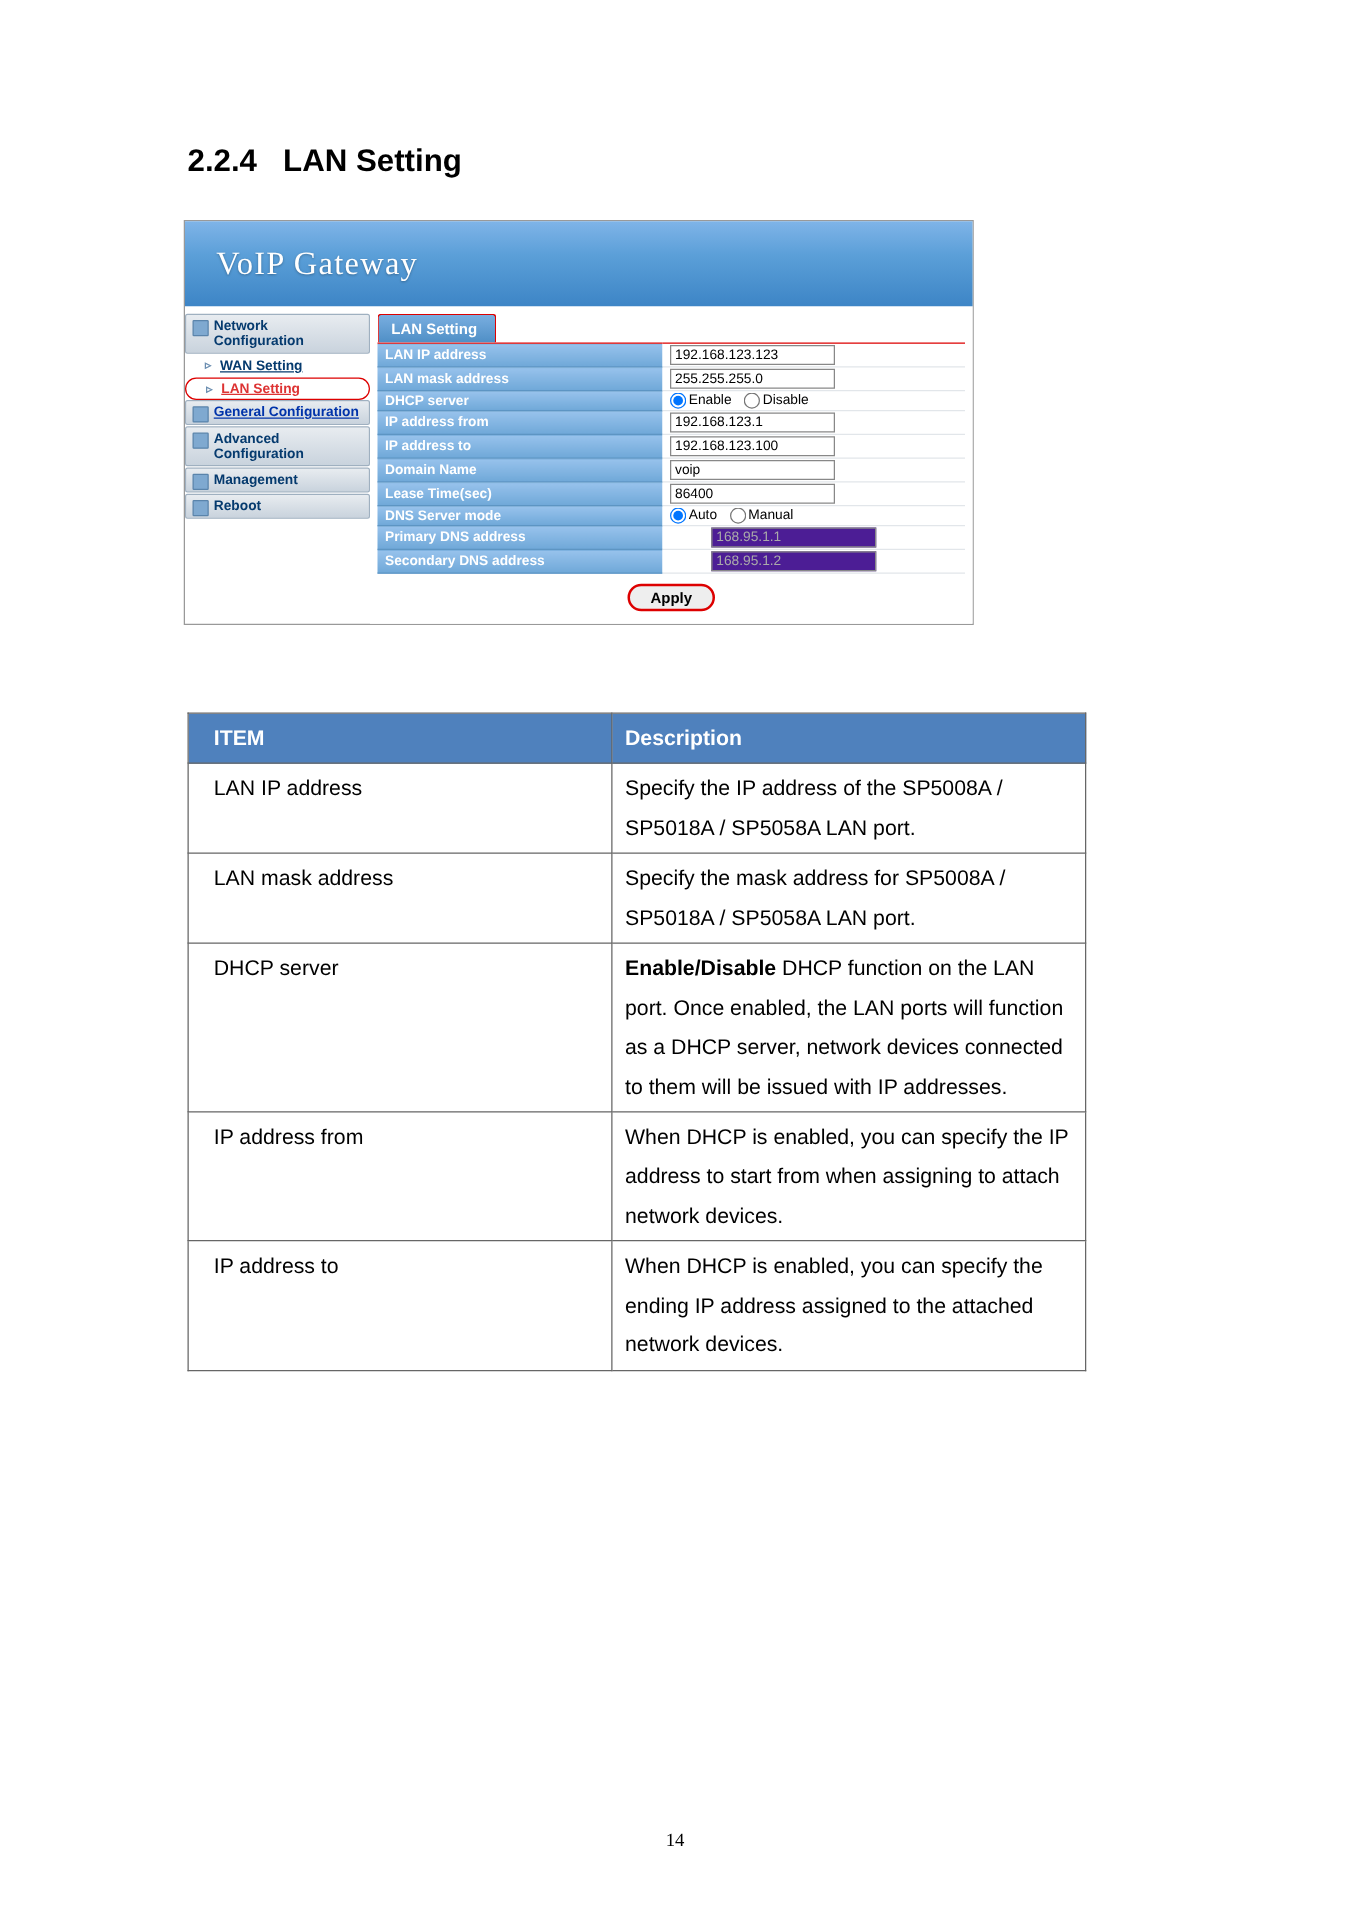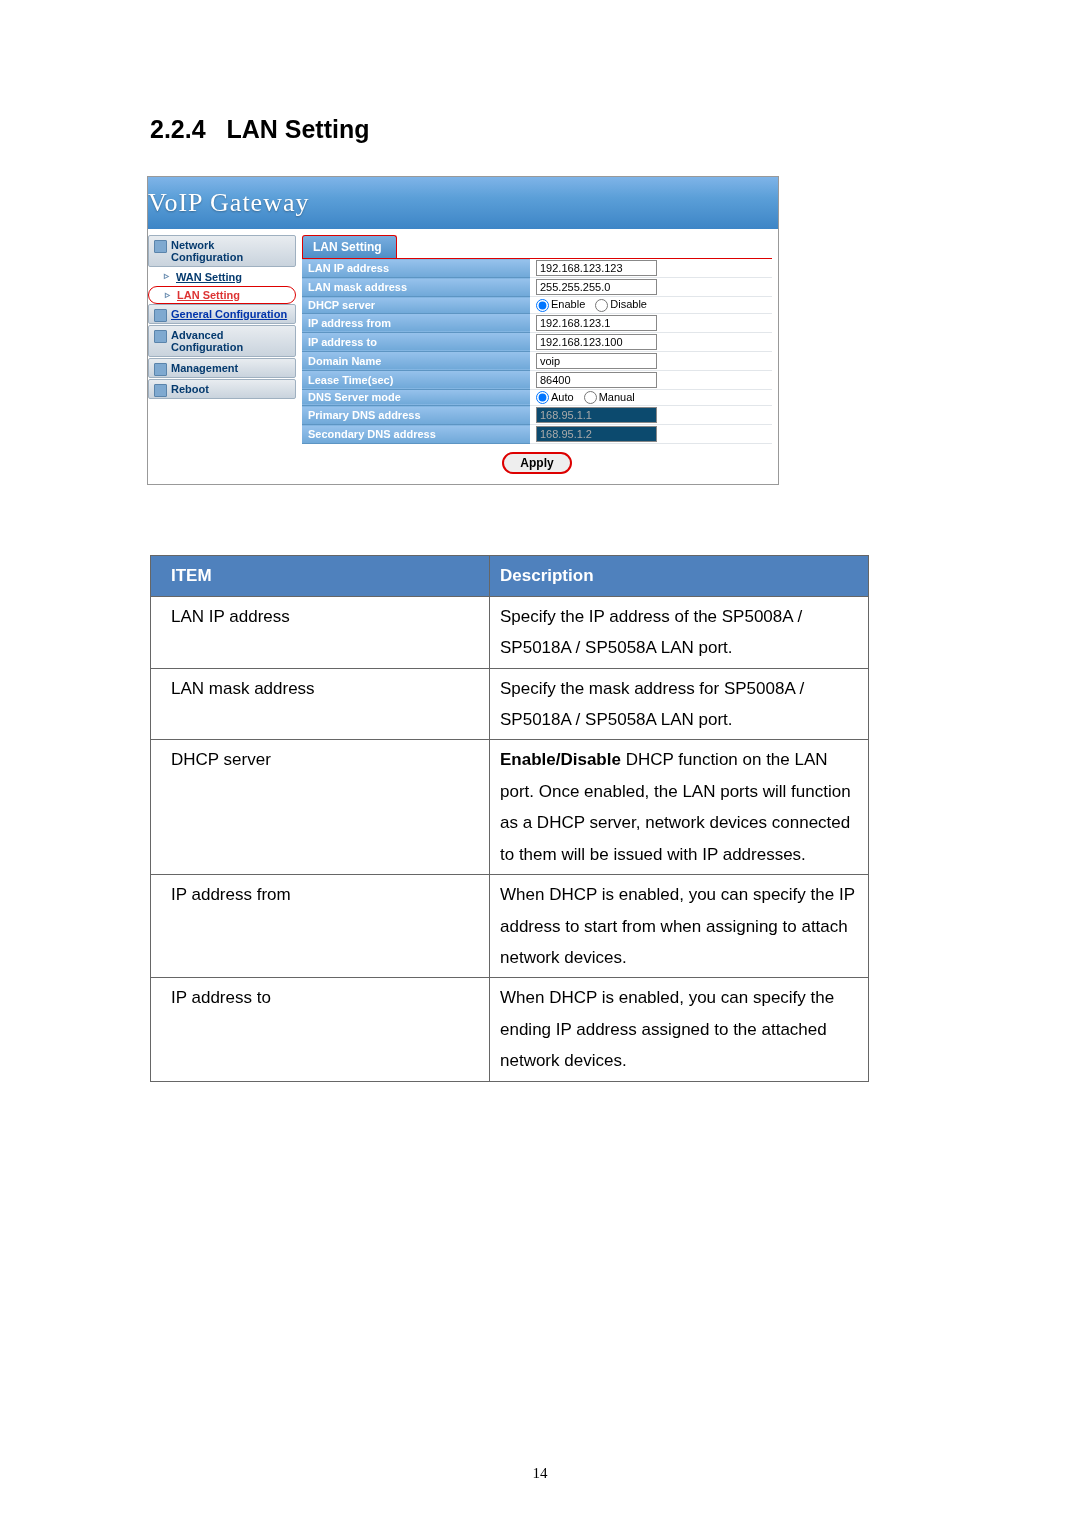--- a/index.html
+++ b/index.html
@@ -21,25 +21,26 @@
   }
   
   .ui-shot {
     width: 632px;
     border: 1px solid #999;
     margin-left: -3px;
     margin-bottom: 70px;
     background: #fff;
   }
   .ui-header {
-    height: 52px;
+    height: 68px;
     background: linear-gradient(#7fb4e8 0%, #5b9fd8 40%, #3d85c6 100%);
     position: relative;
     display: flex;
     align-items: center;
+    padding-left: 25px;
   }
   .ui-logo {
     font-family: Georgia, serif;
     font-size: 26px;
     color: #fff;
     text-shadow: 0 1px 2px rgba(0,0,0,0.3);
     letter-spacing: 1px;
   }
   .ui-body {
     display: flex;
@@ -132,26 +133,27 @@
     font-weight: bold;
     border-bottom:1px solid #5d95c3;
   }
   .form-table td.val {
     background:#fff;
     border-bottom:1px solid #e2e6ea;
   }
   .form-table input[type=text]{
     font-size:11px;
     padding:1px 3px;
-    width:121px;
+    width:132px;
     border:1px solid #888;
   }
   .form-table input.disabled{
     color:#aaa;
-    background:#0c4a6e;
+    background:#4c1d95;
+    margin-left:33px;
   }
   .form-table input[type=radio]{
     vertical-align:middle;
     margin-right:2px;
   }
   .radio-label{ margin-right:10px; }
   .apply-row{
     text-align:center;
     padding-top:8px;
   }

